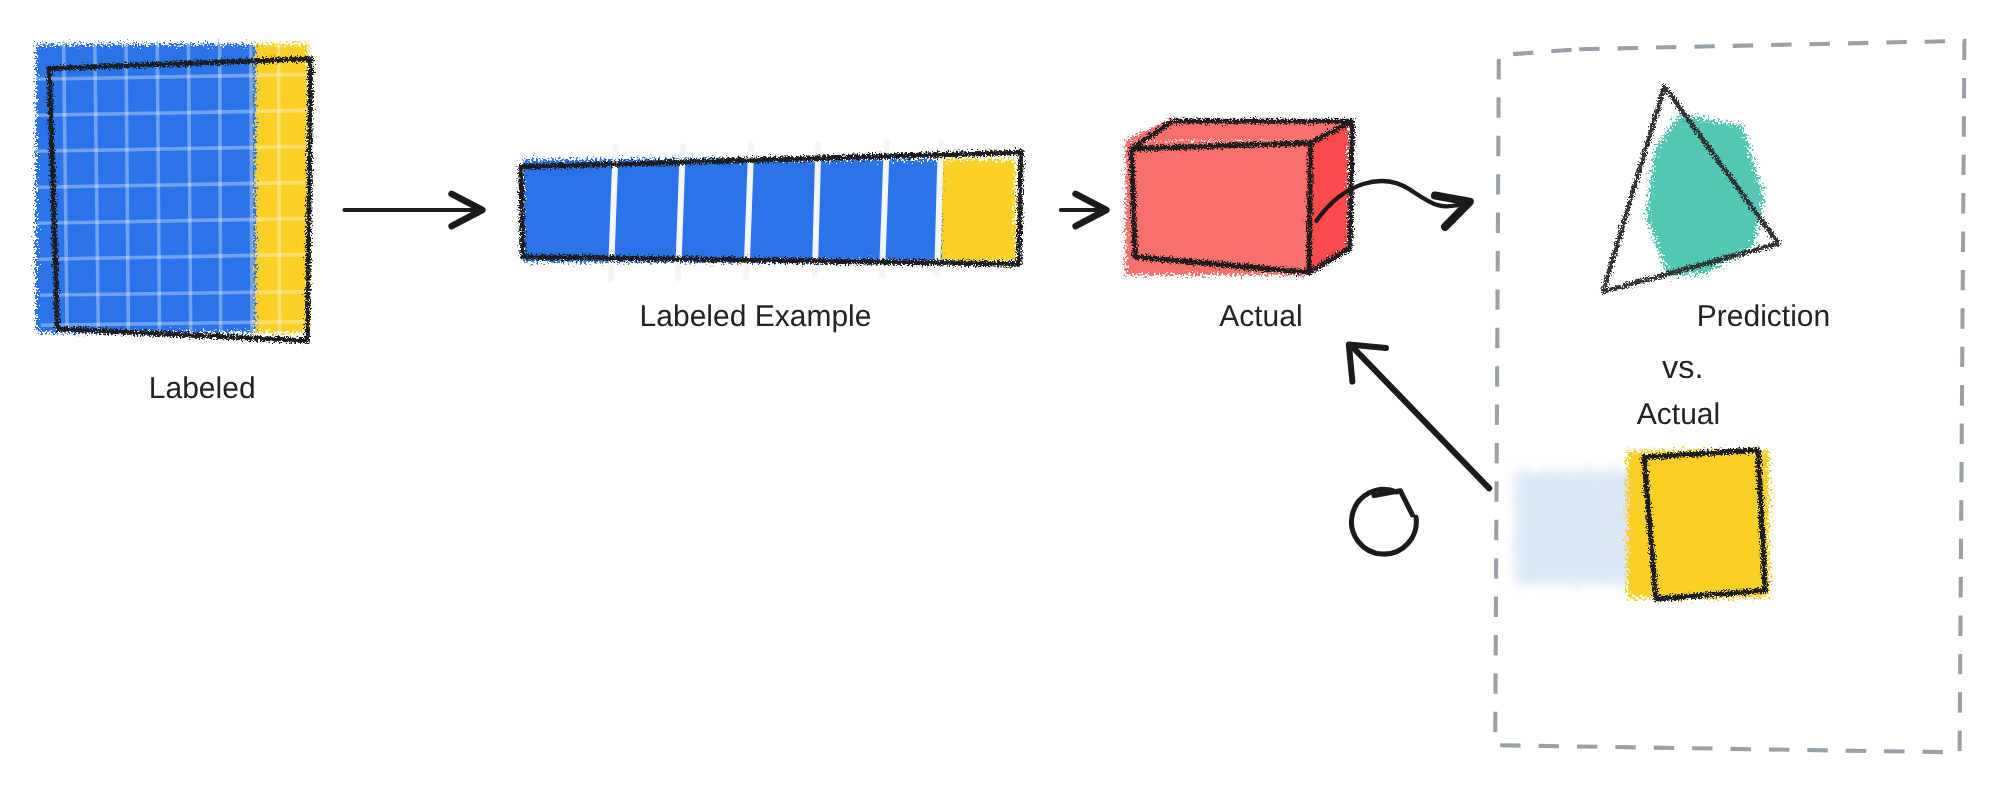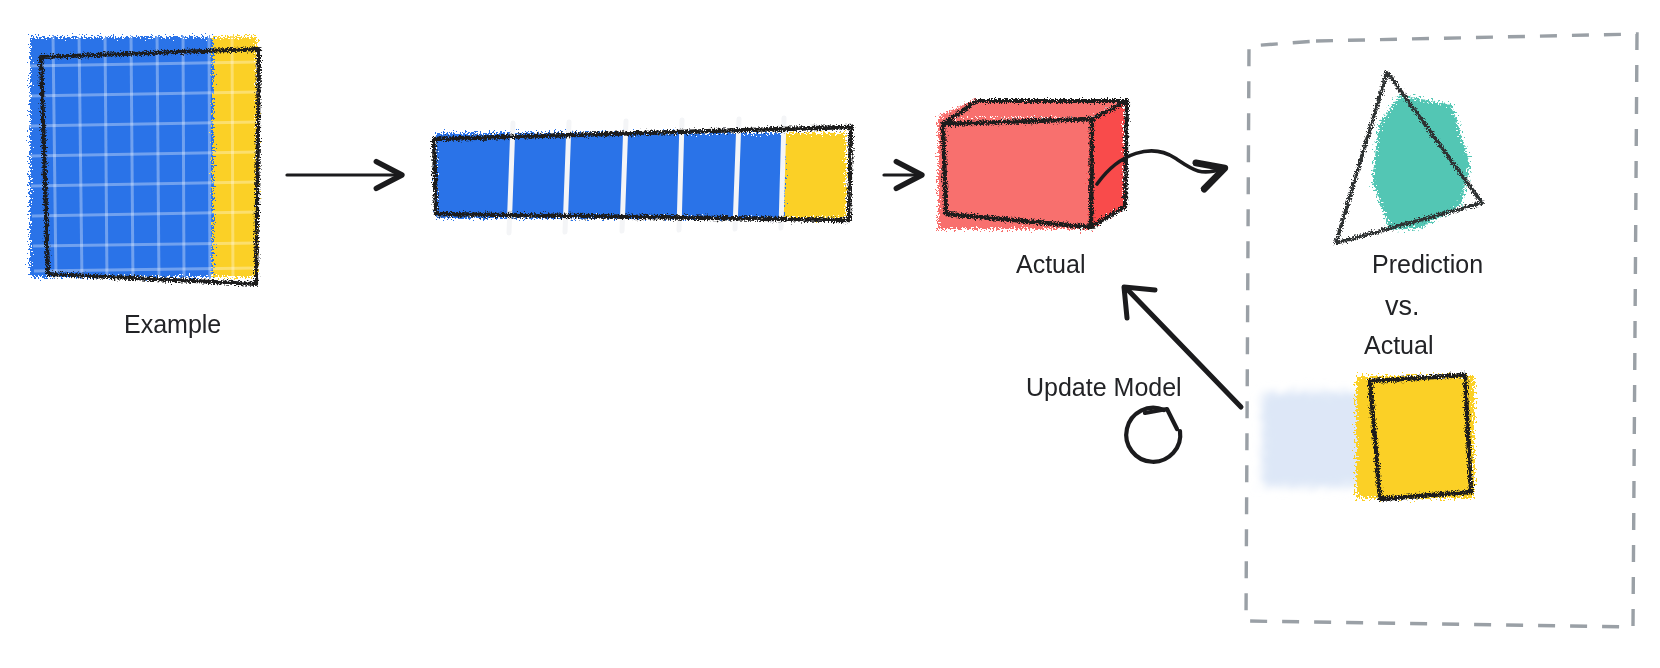--- a/index.html
+++ b/index.html
@@ -31,21 +31,21 @@
     font-family: "Liberation Sans", sans-serif;
     color: #222326;
     white-space: nowrap;
     -webkit-user-select: none;
     user-select: none;
   }
   .lbl-dataset   { left: 124px; top: 310px; font-size: 25px; }
   .lbl-example   { left: 533px; top: 250px; font-size: 25px; }
   .lbl-model     { left: 1016px; top: 250px; font-size: 25px; }
   .lbl-update    { left: 1026px; top: 373px; font-size: 25px; }
-  .lbl-pred      { left: 1372px; top: 250px; font-size: 25px; }
+  .lbl-pred      { left: 1414px; top: 250px; font-size: 25px; }
   .lbl-vs        { left: 1385px; top: 291px; font-size: 27px; }
   .lbl-actual    { left: 1364px; top: 331px; font-size: 25px; text-align: center; }
 </style>
 </head>
 <body>
 
 <div id="canvas">
 
   <svg id="scene" viewBox="0 0 1660 668" xmlns="http://www.w3.org/2000/svg">
     <defs>
@@ -186,26 +186,26 @@
       <path d="M1241,407 L1127,289" fill="none" stroke="#1b1b1d" stroke-width="5" stroke-linecap="round"></path>
       <path d="M1155,290 L1124,287 L1127,318" fill="none" stroke="#1b1b1d" stroke-width="5" stroke-linecap="round" stroke-linejoin="round"></path>
     </g>
 
     <g>
       <path d="M1180,431 A27,27 0 1,1 1164,410" fill="none" stroke="#1b1b1d" stroke-width="4.2" stroke-linecap="round"></path>
       <path d="M1145,413 L1167,409 L1177,429" fill="none" stroke="#1b1b1d" stroke-width="4.2" stroke-linecap="round" stroke-linejoin="round"></path>
     </g>
   </svg>
 
-  <div class="lbl lbl-dataset">Example</div>
-
+  <div class="lbl lbl-dataset">Labeled</div>
+
+  <div class="lbl lbl-example">Labeled Example</div>
 
   <div class="lbl lbl-model">Actual</div>
 
-  <div class="lbl lbl-update">Update Model</div>
 
   <div class="lbl lbl-pred">Prediction</div>
 
   <div class="lbl lbl-vs">vs.</div>
 
   <div class="lbl lbl-actual">Actual</div>
 
 </div>
 
 </body></html>

